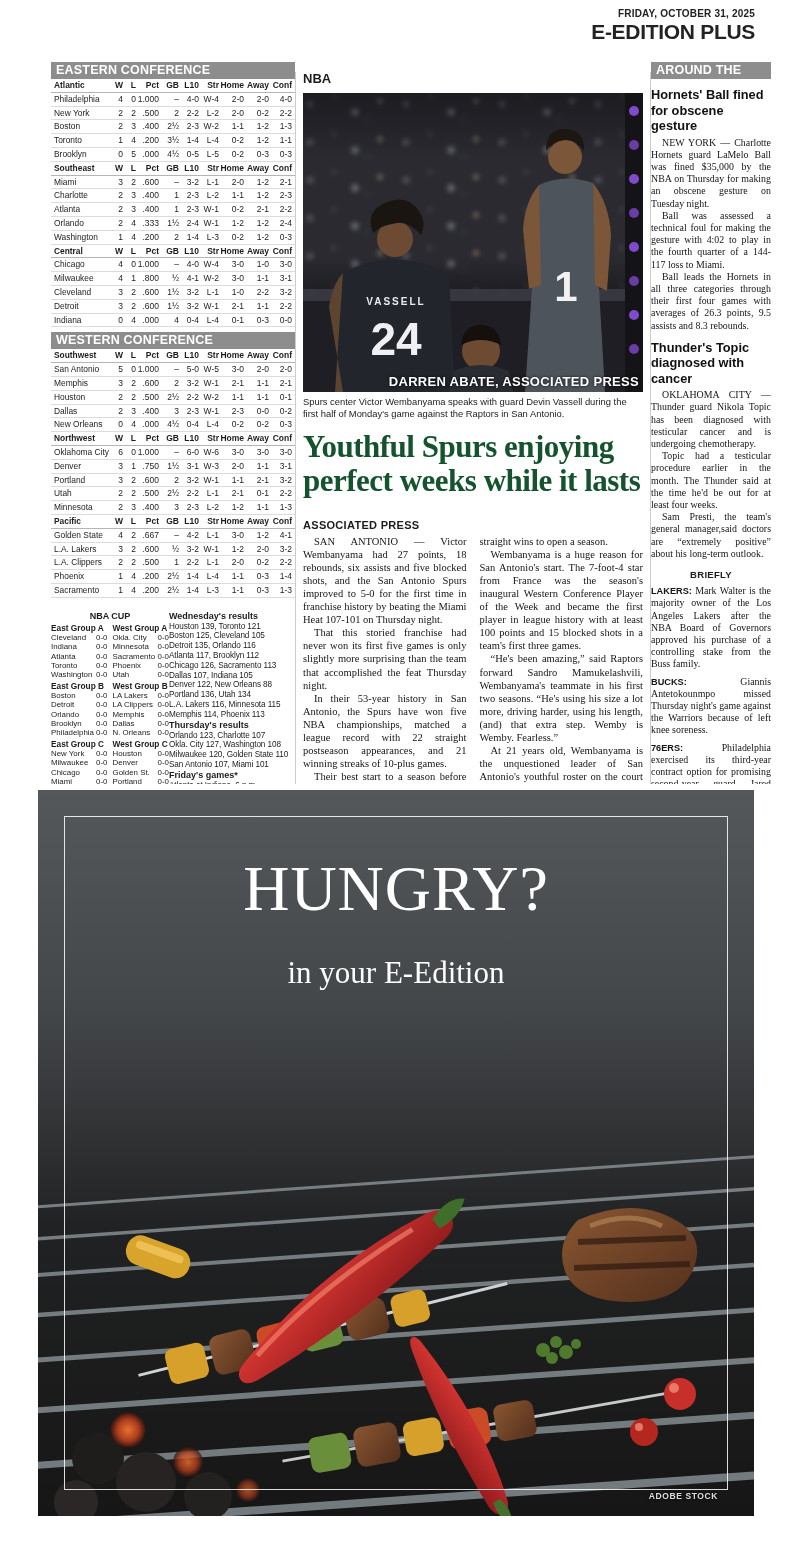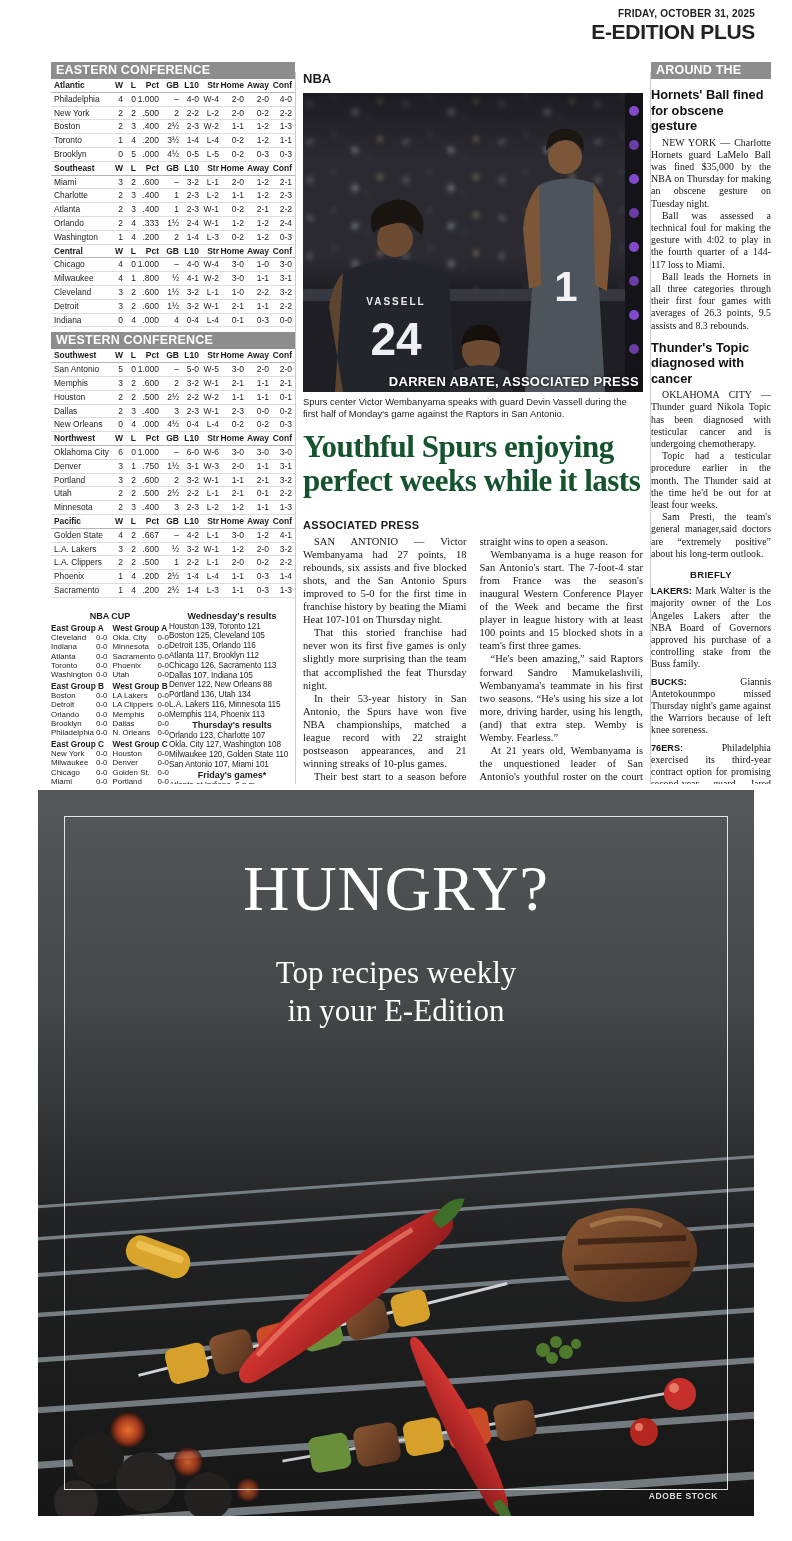--- a/index.html
+++ b/index.html
@@ -24,21 +24,21 @@
   .srow.head{font-weight:bold;border-bottom:1px solid #b5b5b5;}
   .western{margin-top:5px;}
   
   .cup-results{display:flex;margin-top:13px;}
   .cup{width:118px;}
   .cup-title{text-align:center;font-weight:bold;font-size:9px;line-height:11px;}
   .cup-groups{display:grid;grid-template-columns:1fr 1fr;column-gap:5px;}
   .cup-ghead{font-weight:bold;font-size:8.3px;line-height:10.5px;margin-top:1px;white-space:nowrap;}
   .cup-row{display:flex;justify-content:space-between;font-size:7.9px;line-height:9.3px;white-space:nowrap;}
   .results{width:126px;}
-  .res-title{text-align:center;font-weight:bold;font-size:9px;line-height:11px;}
+  .res-title{font-weight:bold;font-size:9px;line-height:11px;}
   .res-line{font-size:8.2px;line-height:9.8px;white-space:nowrap;letter-spacing:-.1px;}
   
   .section-label{font-weight:bold;font-size:13px;line-height:14px;margin-bottom:7px;}
   .photo{position:relative;width:340px;height:299px;background:#15803d;overflow:hidden;}
   .photo::before{content:"";position:absolute;inset:-6px;filter:blur(2.5px);
     background-color:#2a2a30;
     background-image:
       radial-gradient(6px 6px at 13px 17px,#5a5a64 50%,transparent 52%),
       radial-gradient(5px 5px at 37px 9px,#3f3f47 50%,transparent 52%),
       radial-gradient(7px 7px at 58px 25px,#6e6e78 50%,transparent 52%),
@@ -883,18 +883,17 @@
 
     <g transform="rotate(20 120 470)">
       <rect x="86" y="452" width="66" height="30" rx="14" fill="#d9a42c"></rect>
       <rect x="94" y="458" width="50" height="8" rx="4" fill="#f1c75e" opacity=".8"></rect>
     </g>
   </svg>
   <div class="ad-frame"></div>
   <div class="ad-text">
     <div class="ad-headline">HUNGRY?</div>
     <div class="ad-sub">
-      <span style="display:block">Top recipes weekly</span>
       <span style="display:block">in your E-Edition</span>
     </div>
   </div>
   <div class="ad-credit">ADOBE STOCK</div>
 </div>
 
 </body></html>

